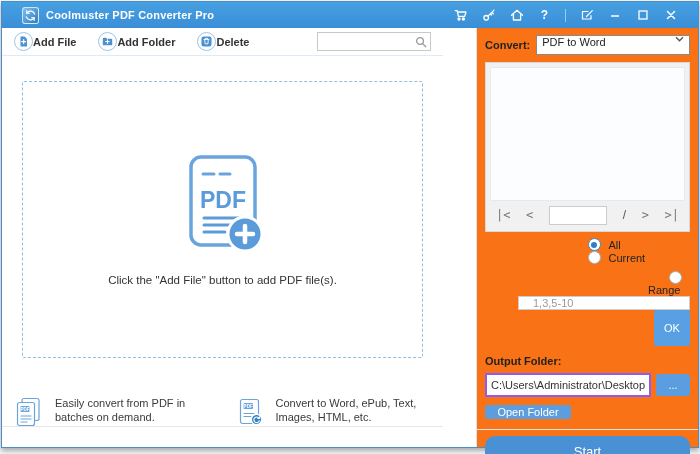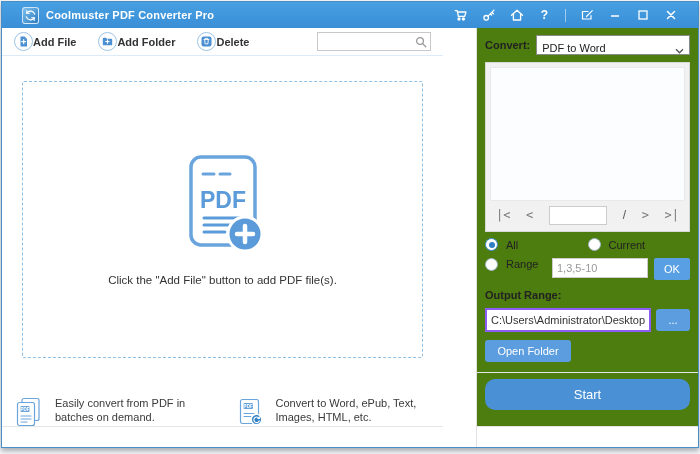--- a/index.html
+++ b/index.html
@@ -27,21 +27,21 @@
   }
   .title { color:#fff; font-size:11px; font-weight:700; flex:1; letter-spacing:.2px; white-space:nowrap; }
   .tb-icons { display:flex; align-items:center; gap:13px; }
   .tb-btn { display:flex; align-items:center; justify-content:center; width:15px; height:15px; cursor:default; }
   .tb-btn svg { display:block; }
   .tb-sep { width:1px; height:13px; background:rgba(255,255,255,.5); }
   .help-glyph { color:#fff; font-size:12px; font-weight:700; line-height:1; }
   
   .content { flex:1; display:flex; min-height:0; }
   .left { flex:1; min-width:0; display:flex; flex-direction:column; }
-  .right { width:221px; flex:0 0 221px; border-left:1px solid #e2e2e2; display:flex; flex-direction:column; background:#4d7c0f;margin-left:33px; }
+  .right { width:221px; flex:0 0 221px; border-left:1px solid #e2e2e2; display:flex; flex-direction:column; background:#f97316;margin-left:33px; }
   
   .toolbar { height:27px; flex:0 0 27px; display:flex; align-items:center; padding:0 12px; border-bottom:1px solid #dcebf7; gap:22px; }
   .tool { display:flex; align-items:center; font-size:11px; font-weight:600; color:#333; cursor:default; }
   .tool-circle {
     width:19px; height:19px; border:1px solid #9cc4e4; border-radius:50%;
     display:flex; align-items:center; justify-content:center; background:#fff; box-sizing:border-box;
   }
   .search { margin-left:auto; width:106px; height:17px; border:1px solid #c9c9c9; display:flex; align-items:center; padding:0 3px; background:#fff; }
   .search input { border:0; outline:0; flex:1; min-width:0; font-size:11px; font-family:"Liberation Sans",sans-serif; background:transparent; }
   
@@ -56,37 +56,37 @@
   .feature { display:flex; align-items:flex-start; gap:12px; width:225px;margin-top:22px; }
   .feature svg { flex:0 0 auto; margin-top:1px; }
   .feature-text { font-size:11px; color:#3a3a3a; line-height:1.35; }
   
   .footer { height:20px; flex:0 0 20px; border-top:1px solid #e6e6e6; background:#fff; }
   
   .convert-row { display:flex; align-items:center; margin:7px 8px 0; gap:6px; }
   .convert-label { font-size:11px; font-weight:700; color:#222; white-space:nowrap; }
   .select {
     flex:1; height:20px; border:1px solid #8a8a8a; background:#fff; box-sizing:border-box;
-    display:flex; align-items:flex-end; justify-content:space-between; padding:0 5px; font-size:11px; color:#222;
+    display:flex; align-items:flex-start; justify-content:space-between; padding:0 5px; font-size:11px; color:#222;
   }
   .preview { margin:7px 8px 0; height:170px; flex:0 0 170px; border:1px solid #d8d8d8; background:#f1f1f1; display:flex; flex-direction:column; padding:4px; box-sizing:border-box; }
   .preview-area { flex:1; background:#fbfdfe; border:1px solid #e6eaed; }
   .pager { height:24px; flex:0 0 24px; display:flex; align-items:center; justify-content:space-between; padding:2px 6px 0; }
   .nav-btn { color:#7a7a7a; font-size:12px; font-family:"DejaVu Sans Mono",monospace; cursor:default; }
   .page-input { width:52px; height:15px; border:1px solid #ccc; background:#fff; font-size:11px; text-align:center; font-family:"Liberation Sans",sans-serif; }
   .pager-sep { color:#555; font-size:12px; }
   .section-label { font-size:11px; font-weight:700; color:#222; margin:8px 8px 0; height:13px; }
   .out-label { margin-top:9px; }
-  .radio-row { display:flex; align-items:flex-start; margin:6px 8px 0; font-size:11px; color:#222; }
+  .radio-row { display:flex; align-items:flex-end; margin:6px 8px 0; font-size:11px; color:#222;flex-direction:column; }
   .radio-row.second { margin-top:7px; }
   .half { display:flex; align-items:center; width:50%; }
   .radio { width:13px; height:13px; border-radius:50%; border:1px solid #9db4c4; background:#fff; margin-right:8px; box-sizing:border-box; position:relative; flex:0 0 13px; }
   .radio.checked { border-color:#3a8ad2; }
   .radio.checked::after { content:""; position:absolute; inset:2.5px; border-radius:50%; background:#2e7fc6; }
-  .range-input { flex:1; min-width:0; height:18px; border:1px solid #ccc; font-size:11px; padding:0 4px; color:#333; margin-left:4px; font-family:"Liberation Sans",sans-serif; }
+  .range-input { flex:1; min-width:0; height:18px; border:1px solid #ccc; font-size:11px; padding:0 14px; color:#333; margin-left:4px; font-family:"Liberation Sans",sans-serif; }
   .range-input::placeholder { color:#9a9a9a; }
   .btn { background:#58a0e3; color:#fff; border:none; border-radius:2px; font-size:11px; font-family:"Liberation Sans",sans-serif; cursor:default; }
   .ok-btn { width:36px; height:22px; margin-left:6px; flex:0 0 36px; }
   .path-row { display:flex; align-items:center; margin:6px 8px 0; gap:5px; }
   .path-input { flex:1; min-width:0; height:20px; border:2px solid #8b5cf6; font-size:11px; padding:0 4px; color:#333; font-family:"Liberation Sans",sans-serif;text-align:center; }
   .browse-btn { width:34px; height:22px; flex:0 0 34px; border-radius:3px; background:#5b9dde; }
   .open-folder-btn { margin:8px 8px 0; width:86px; height:22px; border-radius:3px; background:#5b9dde; }
   .start-wrap { margin-top:10px; border-top:1px solid #e6e6e6; padding:6px 8px 0; }
   .start-btn { width:100%; height:31px; font-size:13px; background:#4a90d5; border-radius:10px; }
   .spacer { flex:1; }
@@ -270,21 +270,21 @@
         </span>
       </div>
 
       <div class="radio-row second">
         <span class="radio"></span>
         <span style="width:42px">Range</span>
         <input class="range-input" placeholder="1,3,5-10" style="">
         <button class="btn ok-btn">OK</button>
       </div>
 
-      <div class="section-label out-label">Output Range:</div>
+      <div class="section-label out-label">Output Folder:</div>
 
       <div class="path-row">
         <input class="path-input" value="C:\Users\Administrator\Desktop" style="">
         <button class="btn browse-btn">...</button>
       </div>
 
       <button class="btn open-folder-btn">Open Folder</button>
 
       <div class="start-wrap">
         <button class="btn start-btn">Start</button>

